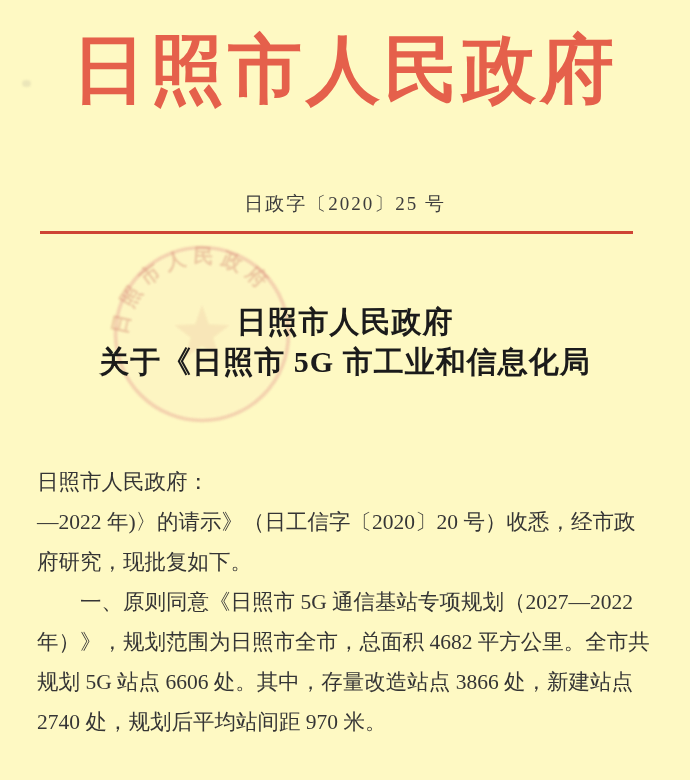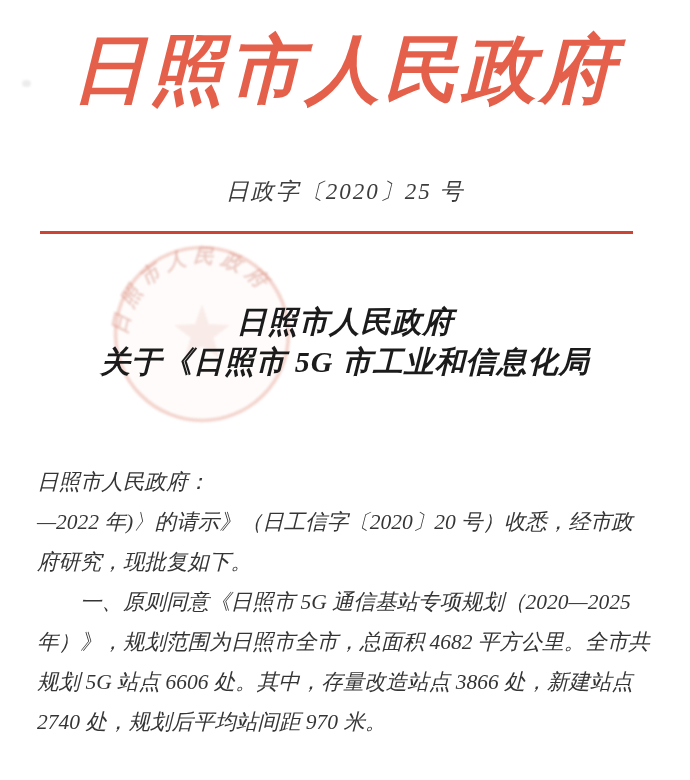--- a/index.html
+++ b/index.html
@@ -1,40 +1,39 @@
 <!DOCTYPE html>
 <html><head>
 <meta charset="utf-8">
 <style>
   html,body{margin:0;padding:0;background:#e9e9e9;}
   .page{
     position:relative;
     width:690px;height:780px;
     margin:0 auto;
-    background:#ffffff;
+    background:#fef9c3;
     overflow:hidden;
     font-family:"Liberation Serif", serif;
-    font-style:italic;
   }
   
   .masthead{
     position:absolute;top:30px;left:0;width:690px;
     text-align:center;
     font-size:74px;line-height:80px;
     font-weight:700;
     letter-spacing:4px;
     color:#e5604b;
     font-family:"Liberation Serif", serif;
     white-space:nowrap;
   }
   
   .doc-number{
-    position:absolute;top:180px;left:0;width:690px;
+    position:absolute;top:192px;left:0;width:690px;
     text-align:center;
-    font-size:23px;line-height:24px;
+    font-size:19px;line-height:24px;
     letter-spacing:2px;
     color:#3c3c3c;
     white-space:nowrap;
   }
   
   .red-line{
     position:absolute;top:231px;left:40px;
     width:593px;height:3px;
     background:#ce4434;
   }
@@ -104,19 +103,19 @@
 
   <div class="title">
     <div>日照市人民政府</div>
     <div>关于《日照市 5G 市工业和信息化局</div>
   </div>
 
   <div class="body">
     <div class="line">日照市人民政府：</div>
     <div class="line">—2022 年)〉的请示》（日工信字〔2020〕20 号）收悉，经市政</div>
     <div class="line">府研究，现批复如下。</div>
-    <div class="line indent">一、原则同意《日照市 5G 通信基站专项规划（2020—2025</div>
+    <div class="line indent">一、原则同意《日照市 5G 通信基站专项规划（2027—2022</div>
     <div class="line">年）》，规划范围为日照市全市，总面积 4682 平方公里。全市共</div>
     <div class="line">规划 5G 站点 6606 处。其中，存量改造站点 3866 处，新建站点</div>
     <div class="line">2740 处，规划后平均站间距 970 米。</div>
   </div>
 
 </div>
 
 </body></html>

